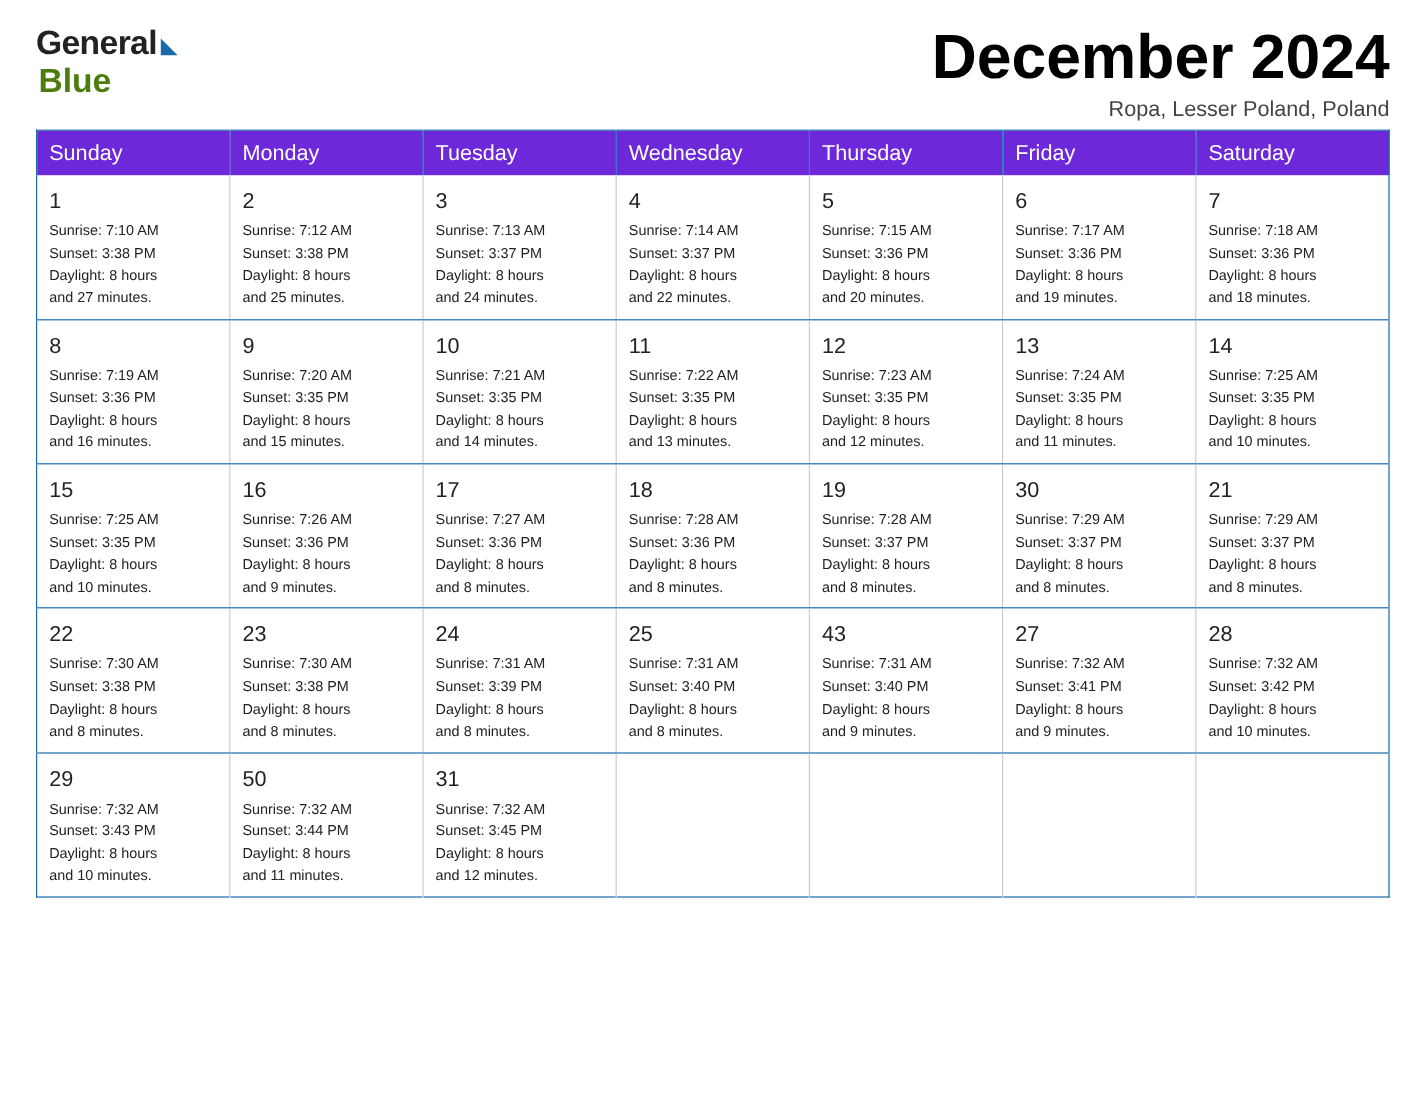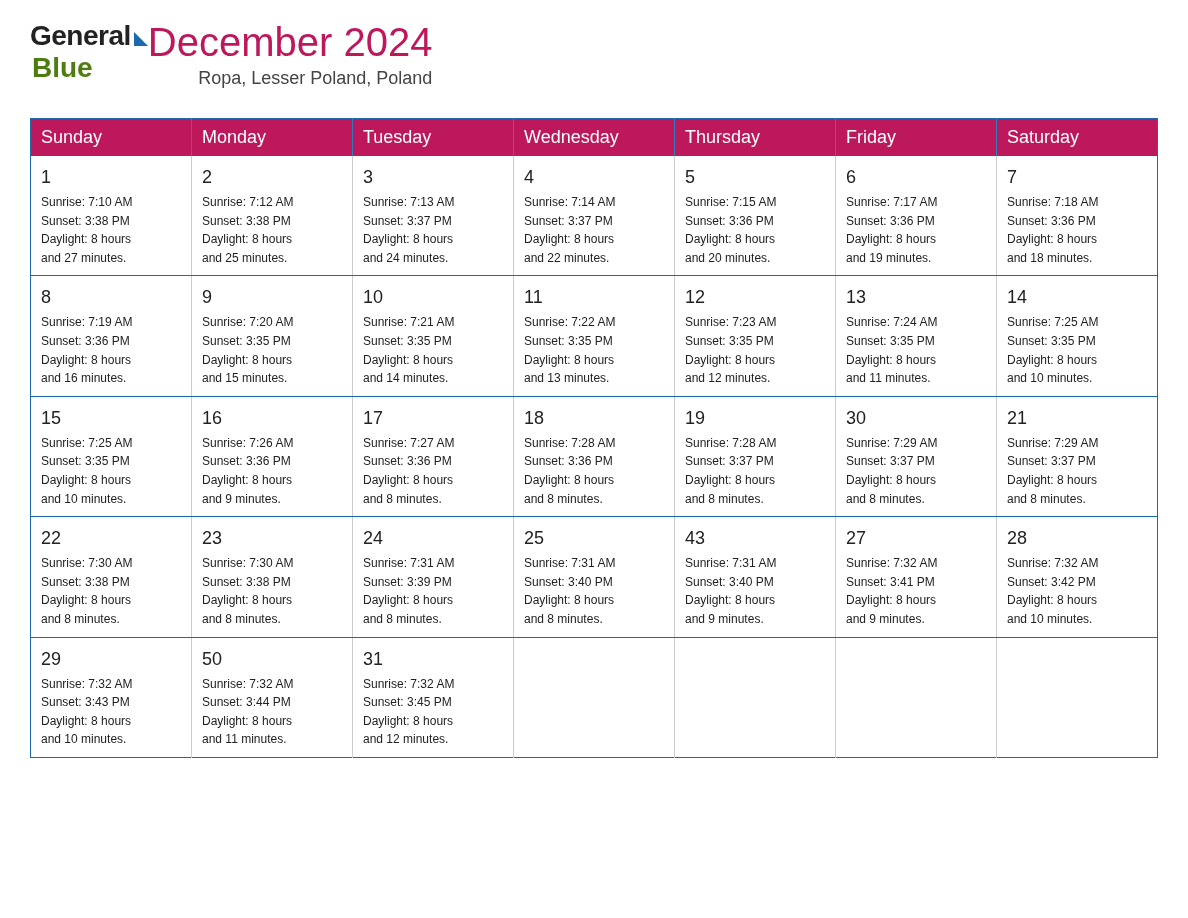--- a/index.html
+++ b/index.html
@@ -6,23 +6,23 @@
     body {
       font-family: Arial, sans-serif;
       background: #fff;
       color: #222;
       width: 1188px;
       min-height: 918px;
       padding: 20px 30px;
     }
     .header {
       display: flex;
-      justify-content: flex-start;
+      justify-content: space-between;
       align-items: flex-start;
-      margin-bottom: 29px;
+      margin-bottom: 6px;
     }
     .logo {
       display: flex;
       flex-direction: column;
       align-items: flex-start;
     }
     .logo-top {
       display: flex;
       align-items: center;
     }
@@ -44,37 +44,37 @@
     .logo-blue {
       font-size: 28px;
       font-weight: bold;
       color: #4d7c0f;
       margin-left: 2px;
     }
     .title-block {
       text-align: right;
     }
     .month-title {
-      font-size: 40px;
-      font-weight: normal;
-      color: #be185d;
+      font-size: 52px;
+      font-weight: bold;
+      color: #000000;
       line-height: 1.1;
     }
     .location {
       font-size: 18px;
       color: #444;
       margin-top: 4px;
     }
     .calendar-table {
       width: 100%;
       border-collapse: collapse;
       border: 1px solid #1a6aad;
     }
     .calendar-table th {
-      background: #be185d;
+      background: #6d28d9;
       color: #fff;
       padding: 8px 10px;
       font-size: 18px;
       font-weight: normal;
       text-align: left;
       border-right: 1px solid #2d7dc0;
     }
     .calendar-table th:last-child {
       border-right: none;
     }

